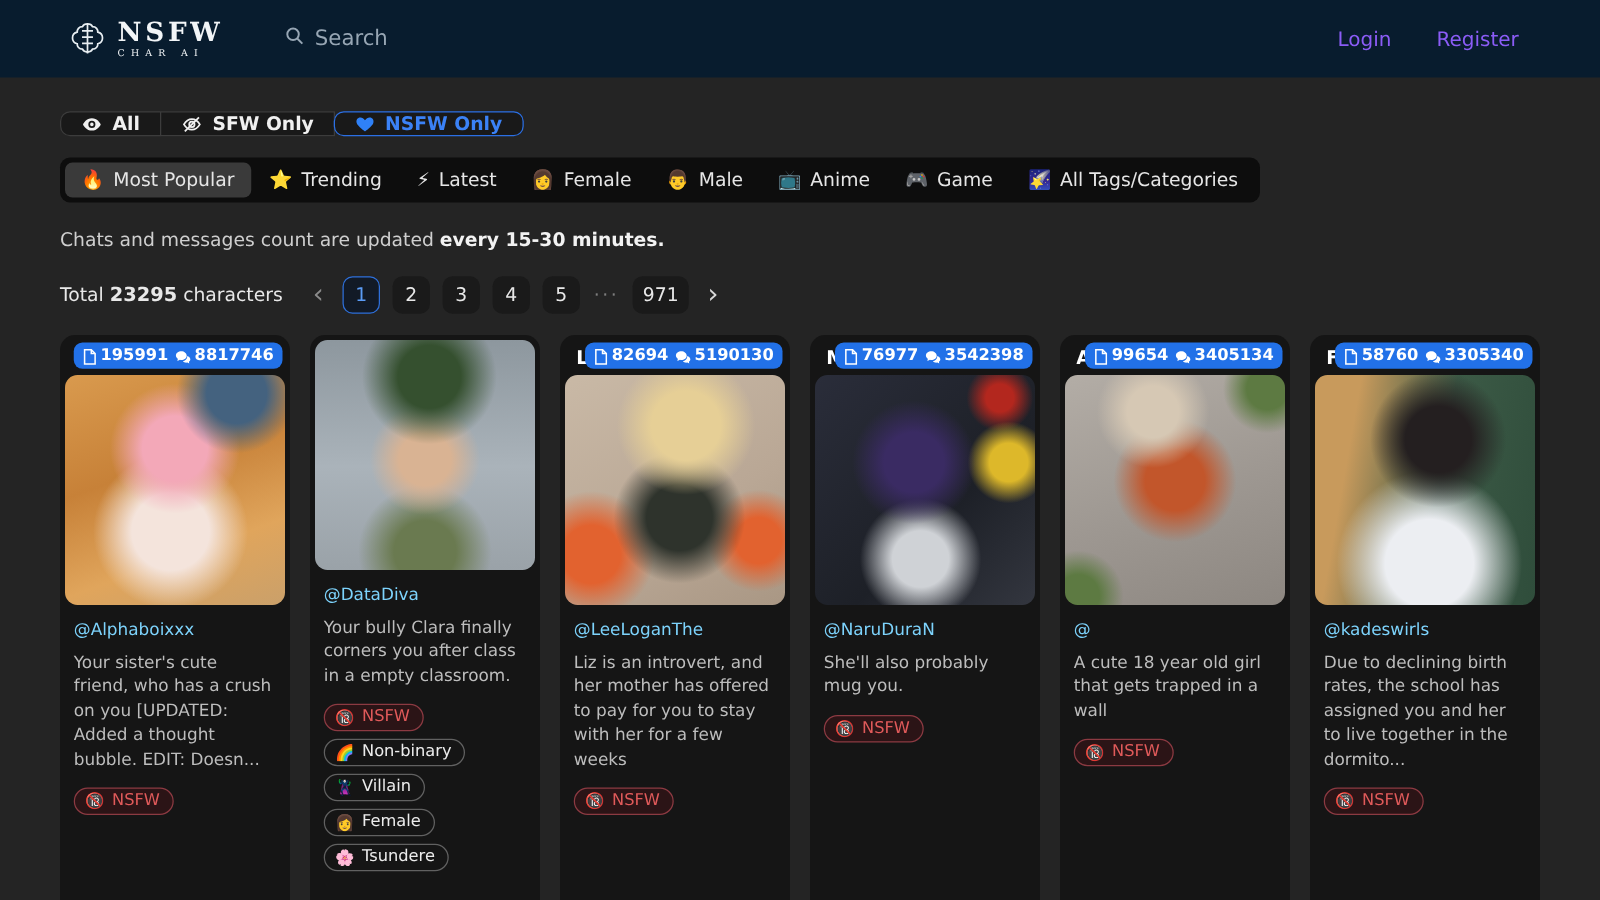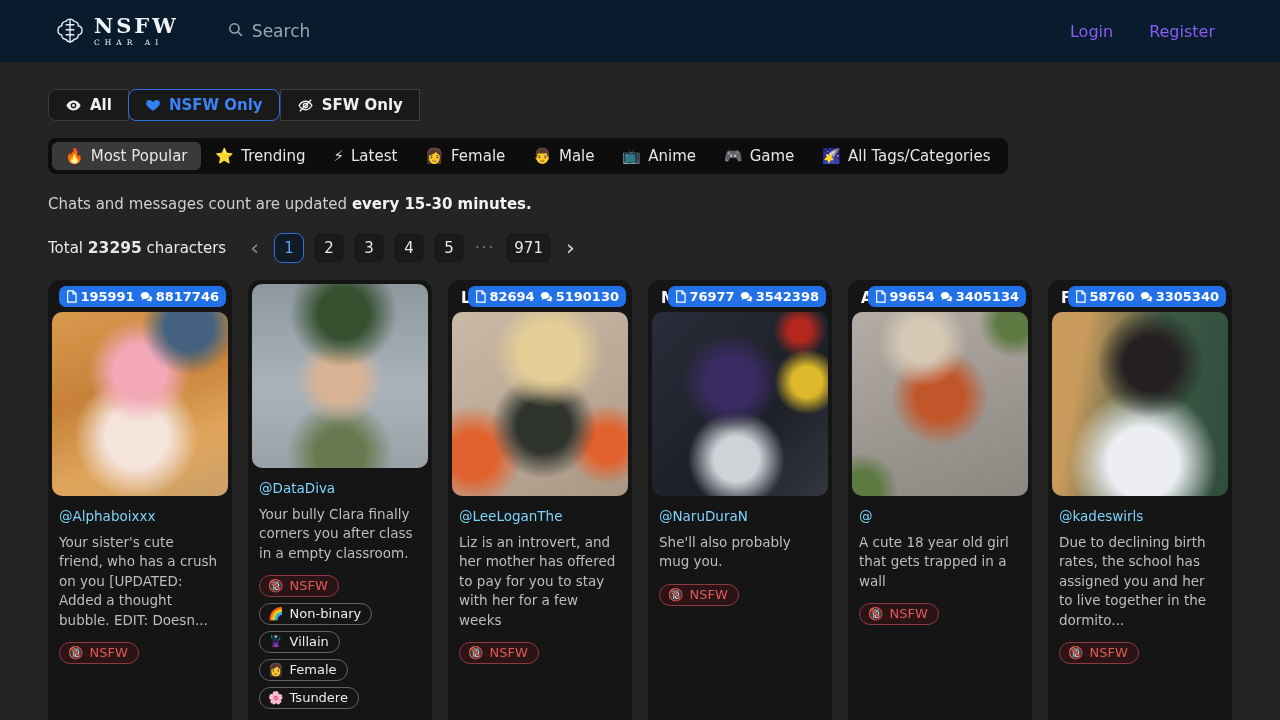--- a/index.html
+++ b/index.html
@@ -15,21 +15,21 @@
   .logo-line2 { font-size:7.5px; letter-spacing:5px; margin-top:3px; }
   .search { display:flex; align-items:center; gap:8px; margin-left:48px; color:#97a6b4; font-size:17px; cursor:text; flex:1; }
   .nav-links { display:flex; gap:36px; }
   .nav-link { color:#8b5cf6; font-size:16px; cursor:pointer; }
 
   
   .content { padding:0 48px; }
 
   
   .filters { display:flex; margin-top:27px; }
-  .fbtn { display:flex; align-items:center; gap:8px; height:32px; padding:0 16px; background:#191919;
+  .fbtn { display:flex; align-items:center; gap:8px; height:20px; padding:0 16px; background:#191919;
           border:1px solid #3c3c3c; color:#f0f0f0; font-size:15px; font-weight:bold; cursor:pointer;justify-content:flex-end; }
   .fbtn:first-child { border-radius:8px 0 0 8px; }
   .fbtn:nth-child(2) { margin-left:-1px; }
   .fbtn.active { margin-left:-1px; border-radius:8px; border:1px solid #2b6fe4; color:#3b82f6; z-index:2; }
   .fbtn svg { display:block; }
 
   
   .tabbar { display:inline-flex; align-items:center; background:#0d0d0d; border-radius:8px; padding:4px; margin-top:17px; gap:2px; }
   .tab { display:flex; align-items:center; gap:7px; padding:5px 13px; border-radius:6px; font-size:15px; color:#e6e6e6; cursor:pointer; white-space:nowrap; }
   .tab.active { background:#3a3a3a; }
@@ -50,21 +50,21 @@
   .pg-dots { color:#7e7e7e; margin:0 6px; letter-spacing:2px; cursor:default; }
   .pag-left-gap { margin-left:14px; display:flex; align-items:center; }
   .goto { display:flex; align-items:center; margin-left:38px; gap:13px; }
   .goto input { width:47px; height:29px; border:none; border-radius:4px; background:#f2f2f2; padding:0 6px; font-size:14px; }
 
   
   .grid { display:flex; gap:16px; padding:0 48px; margin-top:17px; }
   .card { width:184px; height:480px; background:#151515; border-radius:12px; padding:4px; flex-shrink:0; cursor:pointer; }
   .card-head { position:relative; height:28px; display:flex; align-items:center; padding:0 4px 0 9px; }
   .card-name { font-size:15px; font-weight:bold; color:#fff; white-space:nowrap; overflow:hidden; flex:1; }
-  .badge { position:absolute; right:2px; top:2px; display:flex; align-items:center; gap:3px; background:#2271e8;
+  .badge { position:absolute; right:2px; top:2px; display:flex; align-items:flex-end; gap:3px; background:#2271e8;
            color:#fff; font-size:13px; font-weight:bold; border-radius:7px; padding:3px 7px; white-space:nowrap;margin-left:12px; }
   .badge svg { display:block; }
   .badge .num2 { margin-left:2px; }
   .card-img { width:176px; height:184px; border-radius:10px; }
   .card-body { padding:8px 7px 0 7px; }
   .handle { color:#7dd3fc; font-size:13.5px; margin-top:4px; }
   .desc { color:#bdbdbd; font-size:13.5px; line-height:1.44; margin-top:9px; }
   .tags { display:flex; flex-direction:column; align-items:flex-start; gap:6px; margin-top:12px; }
   .pill { display:inline-flex; align-items:center; gap:6px; padding:2px 10px 3px 8px; border-radius:12px;
           border:1px solid #616161; color:#ececec; font-size:13px; cursor:pointer; }
@@ -134,37 +134,37 @@
   
   <div class="filters">
     <div class="fbtn">
       <span>
         <svg width="17" height="17" viewBox="0 0 24 24" fill="#f0f0f0">
           <path d="M12 5C6 5 2.5 10.5 2 12c.5 1.5 4 7 10 7s9.5-5.5 10-7c-.5-1.5-4-7-10-7zm0 11a4 4 0 1 1 0-8 4 4 0 0 1 0 8zm0-6a2 2 0 1 0 0 4 2 2 0 0 0 0-4z"></path>
         </svg>
       </span>
       <span>All</span>
     </div>
-    <div class="fbtn active">
-      <span>
-        <svg width="16" height="16" viewBox="0 0 24 24" fill="#2f81f7">
-          <path d="M12 21s-8.5-5.6-10-10C1 7.5 3 4.5 6.5 4.5c2.3 0 4 1.5 5.5 3.3 1.5-1.8 3.2-3.3 5.5-3.3C21 4.5 23 7.5 22 11c-1.5 4.4-10 10-10 10z"></path>
-        </svg>
-      </span>
-      <span>NSFW Only</span>
-    </div>
     <div class="fbtn">
       <span>
         <svg width="17" height="17" viewBox="0 0 24 24" fill="none" stroke="#f0f0f0" stroke-width="2">
           <path d="M3 12s3.5-6 9-6 9 6 9 6-3.5 6-9 6-9-6-9-6z"></path>
             <circle cx="12" cy="12" r="3"></circle>
             <path d="M4 20L20 4"></path>
         </svg>
       </span>
       <span>SFW Only</span>
+    </div>
+    <div class="fbtn active">
+      <span>
+        <svg width="16" height="16" viewBox="0 0 24 24" fill="#2f81f7">
+          <path d="M12 21s-8.5-5.6-10-10C1 7.5 3 4.5 6.5 4.5c2.3 0 4 1.5 5.5 3.3 1.5-1.8 3.2-3.3 5.5-3.3C21 4.5 23 7.5 22 11c-1.5 4.4-10 10-10 10z"></path>
+        </svg>
+      </span>
+      <span>NSFW Only</span>
     </div>
   </div>
 
   
   <div class="tabbar">
     <div class="tab active">
       <span class="tab-icon">🔥</span>
       <span>Most Popular</span>
     </div>
     <div class="tab">

